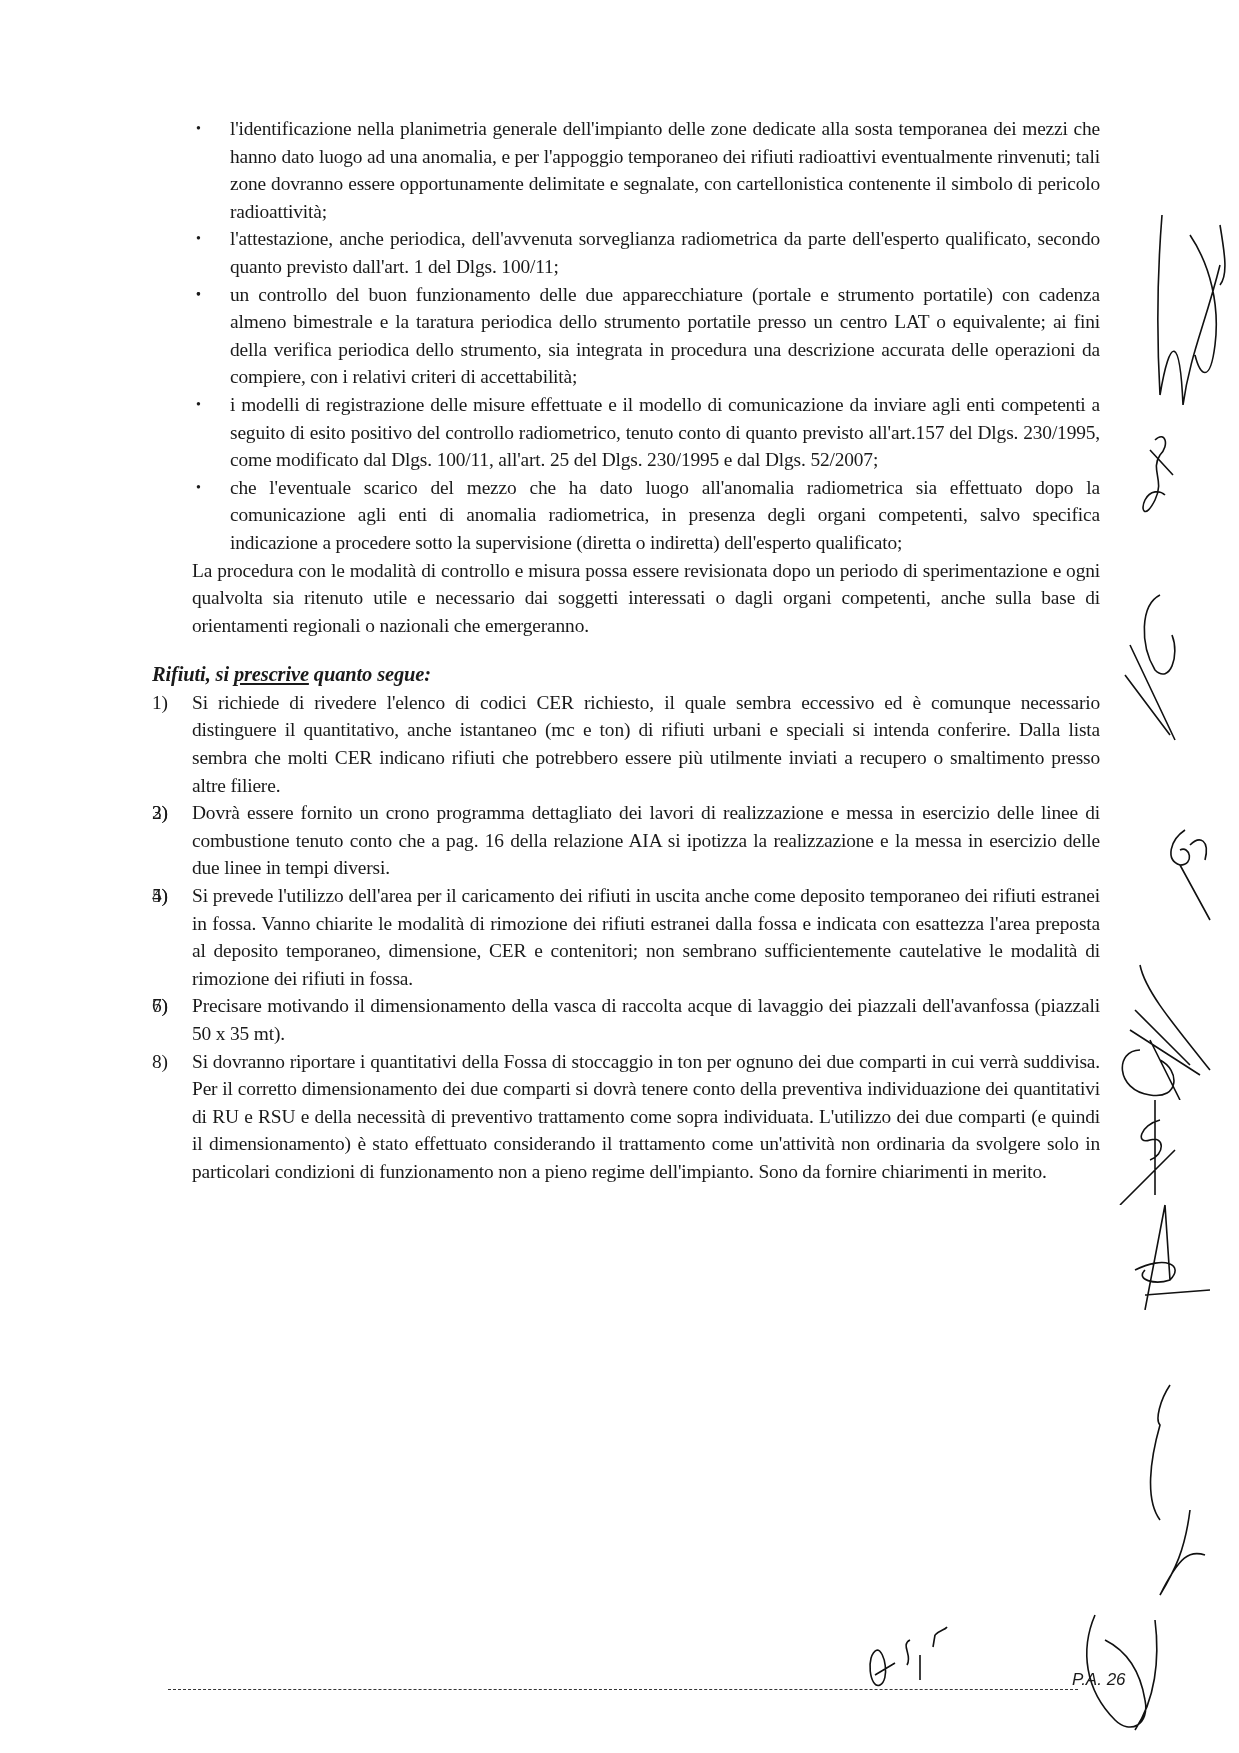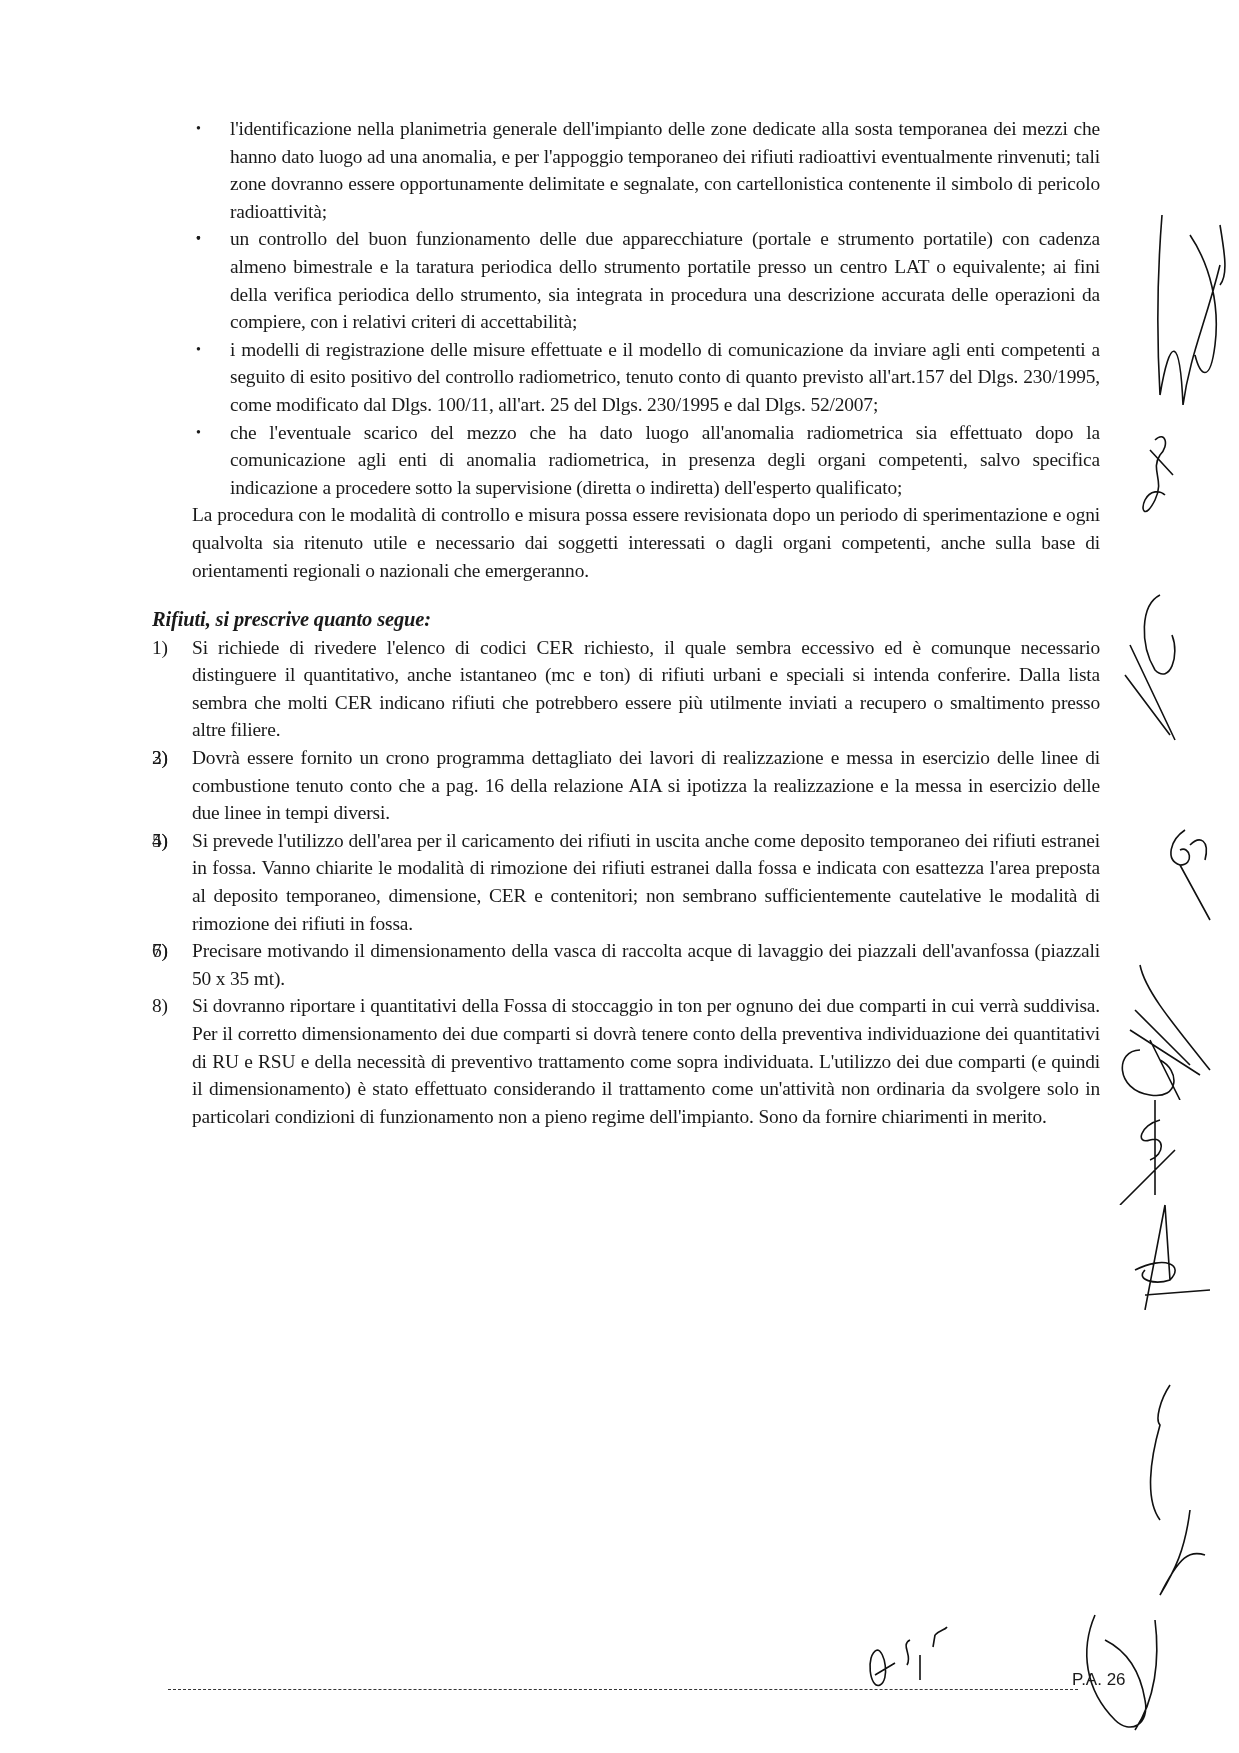--- a/index.html
+++ b/index.html
@@ -51,20 +51,21 @@
       margin: 0 0 0 40px;
       text-align: justify;
     }
     .section-heading {
       margin: 22px 0 0 0;
       font-style: italic;
       font-weight: bold;
       font-size: 20.5px;
     }
     .section-heading .underlined {
+      text-decoration: underline;
       margin-top: 11px;
     }
     ol.numbered {
       list-style: none;
       margin: 0;
       padding: 0 0 0 40px;
     }
     ol.numbered li {
       position: relative;
       text-align: justify;
@@ -78,39 +79,40 @@
       position: absolute;
       left: 168px;
       top: 1689px;
       width: 910px;
       border-top: 1px dashed #333;
     }
     .page-number {
       position: absolute;
       left: 1072px;
       top: 1670px;
+      font-style: italic;
       font-size: 17px;
       font-family: "Liberation Sans", sans-serif;
     }
     .signature {
       position: absolute;
       fill: none;
       stroke: #111;
       stroke-width: 1.6;
     }
   </style>
 </head>
 <body>
 
 <div class="page">
   <div class="text-col">
 
     <ul class="bullets">
       <li><span class="bullet">•</span><span>l'identificazione nella planimetria generale dell'impianto delle zone dedicate alla sosta temporanea dei mezzi che hanno dato luogo ad una anomalia, e per l'appoggio temporaneo dei rifiuti radioattivi eventualmente rinvenuti; tali zone dovranno essere opportunamente delimitate e segnalate, con cartellonistica contenente il simbolo di pericolo radioattività;</span></li>
-      <li><span class="bullet">•</span></li>
+      <li><span class="bullet">•</span><span>l'attestazione, anche periodica, dell'avvenuta sorveglianza radiometrica da parte dell'esperto qualificato, secondo quanto previsto dall'art. 1 del Dlgs. 100/11;</span></li>
       <li><span class="bullet">•</span></li>
       <li><span class="bullet">•</span><span>un controllo del buon funzionamento delle due apparecchiature (portale e strumento portatile) con cadenza almeno bimestrale e la taratura periodica dello strumento portatile presso un centro LAT o equivalente; ai fini della verifica periodica dello strumento, sia integrata in procedura una descrizione accurata delle operazioni da compiere, con i relativi criteri di accettabilità;</span></li>
       <li><span class="bullet">•</span><span>i modelli di registrazione delle misure effettuate e il modello di comunicazione da inviare agli enti competenti a seguito di esito positivo del controllo radiometrico, tenuto conto di quanto previsto all'art.157 del Dlgs. 230/1995, come modificato dal Dlgs. 100/11, all'art. 25 del Dlgs. 230/1995 e dal Dlgs. 52/2007;</span></li>
       <li><span class="bullet">•</span><span>che l'eventuale scarico del mezzo che ha dato luogo all'anomalia radiometrica sia effettuato dopo la comunicazione agli enti di anomalia radiometrica, in presenza degli organi competenti, salvo specifica indicazione a procedere sotto la supervisione (diretta o indiretta) dell'esperto qualificato;</span></li>
     </ul>
 
     <p class="closing-para" style="margin-top:0;margin-bottom:0;">La procedura con le modalità di controllo e misura possa essere revisionata dopo un periodo di sperimentazione e ogni qualvolta sia ritenuto utile e necessario dai soggetti interessati o dagli organi competenti, anche sulla base di orientamenti regionali o nazionali che emergeranno.</p>
 
     <div class="section-heading"><span>Rifiuti, si </span><span class="underlined">prescrive</span><span> quanto segue:</span></div>
 

